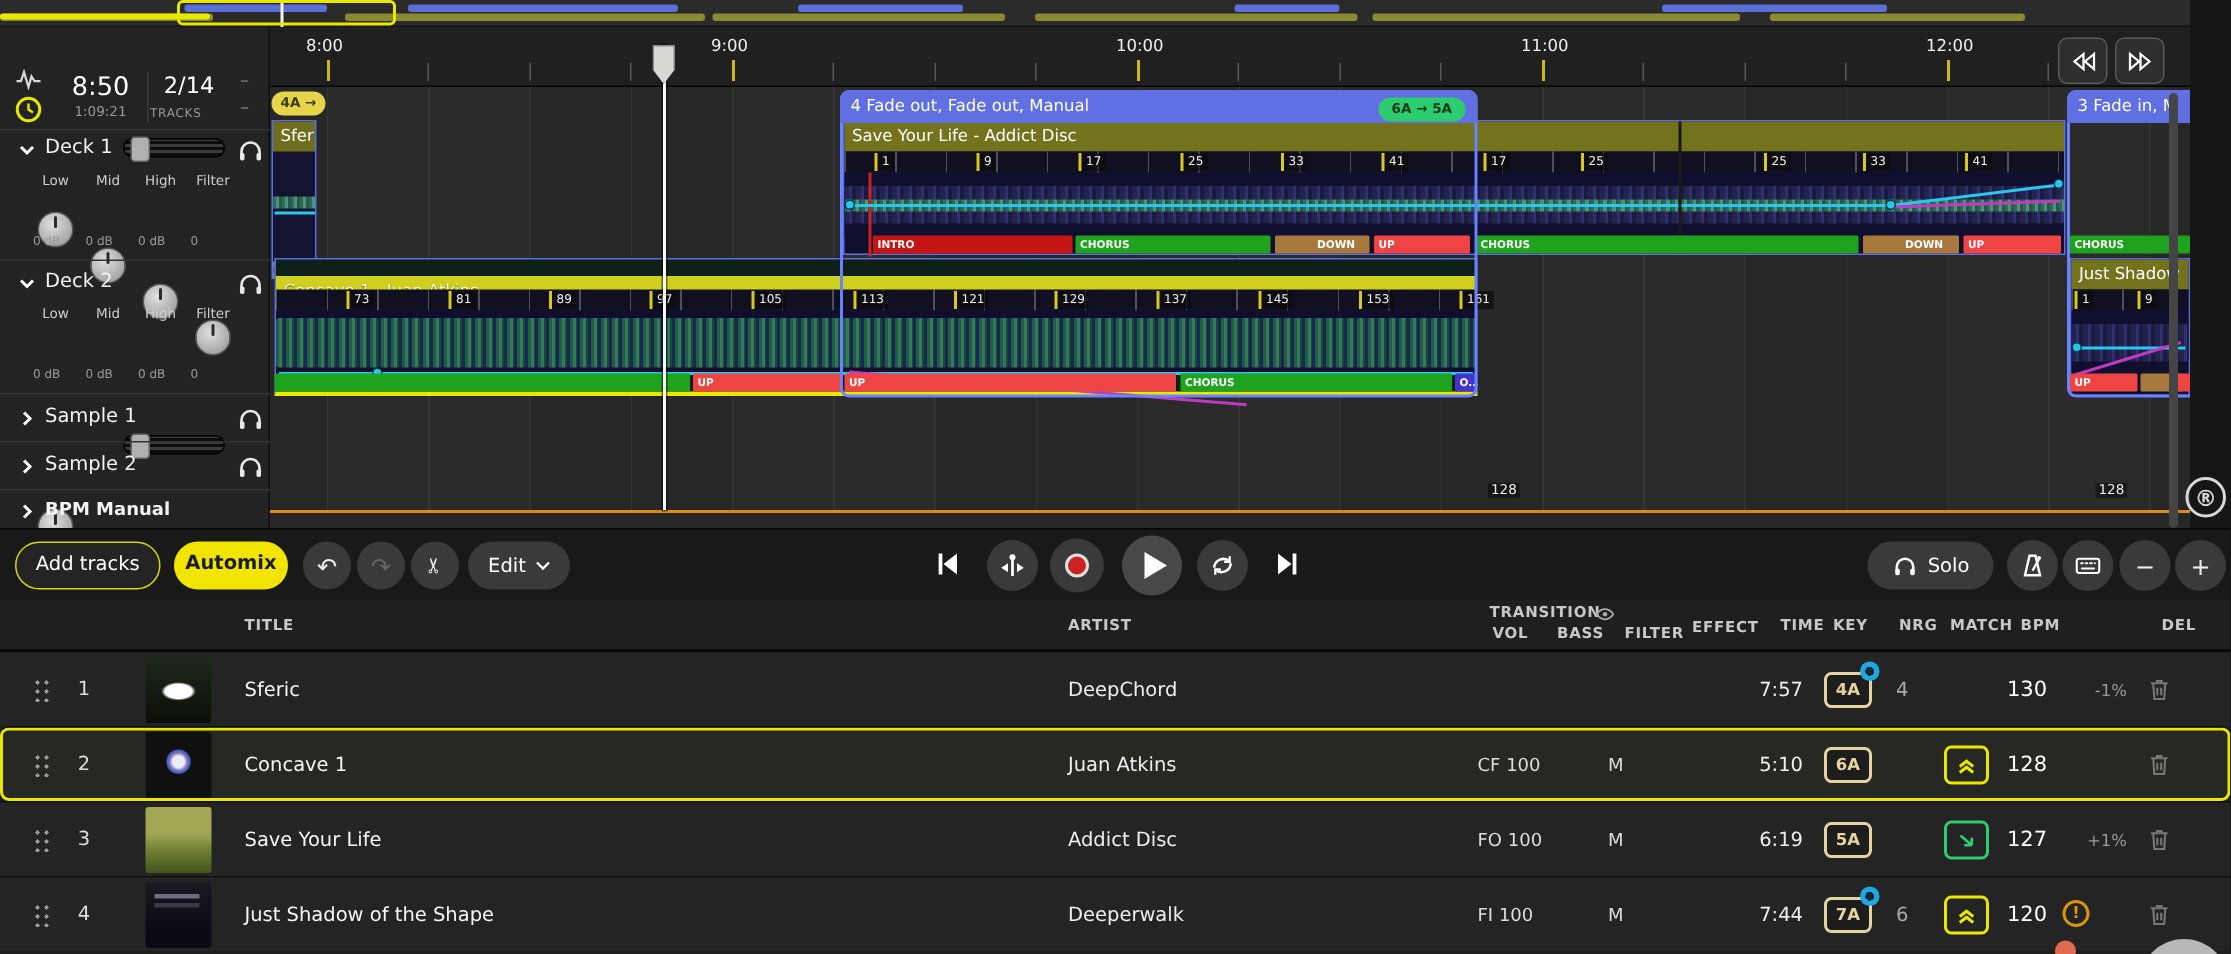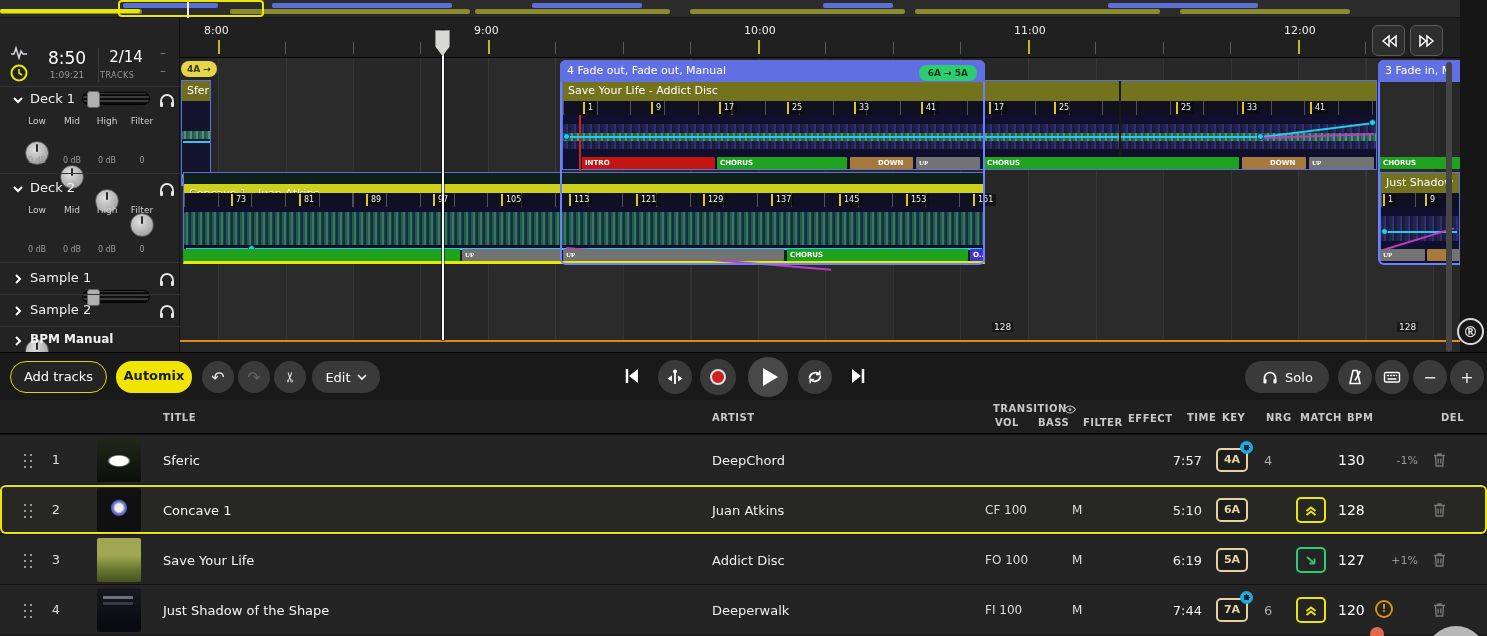--- a/index.html
+++ b/index.html
@@ -17,21 +17,21 @@
   .mm-bar-olive { position:absolute; top:9px; height:5px; background:#8a8a30; border-radius:2px; }
   .mm-sel { position:absolute; top:9px; height:4px; background:#e8e800; border-radius:2px; }
   .mm-viewport { position:absolute; left:118px; top:0; width:146px; height:17px; border:2px solid #e8e800; border-radius:4px; }
   .mm-playhead { position:absolute; left:187px; top:0; width:2px; height:18px; background:#f5f5f5; }
 
   
   #sidebar { left:0; top:18px; width:180px; height:334px; background:#232323; border-right:1px solid #101010; }
   .sb-divider { position:absolute; left:0; width:180px; height:1px; background:#333; }
   .sb-label { font-size:13px; color:#f2f2f2; }
   .knob-label { font-size:9px; color:#cfcfcf; text-align:center; }
-  .knob-value { font-size:8px; color:#9a9a9a; text-align:center; }
+  .knob-value { font-size:8px; color:#9a9a9a; }
   .knob {
     width:24px; height:24px; border-radius:50%;
     background:radial-gradient(circle at 40% 35%, #e0e0e0, #a8a8a8 70%, #7a7a7a);
     border:1px solid #555; position:relative;
   }
   .knob::after { content:""; position:absolute; left:50%; top:2px; width:2px; height:8px; margin-left:-1px; background:#2a2a2a; border-radius:1px; }
   .slider { width:68px; height:13px; background:#0c0c0c; border-radius:7px; position:relative;
     background-image:repeating-linear-gradient(0deg,#0c0c0c 0 2px,#3c3c3c 2px 4px); border:1px solid #000; }
   .slider .thumb { position:absolute; left:4px; top:-2px; width:13px; height:17px; background:#b0b0b0; border-radius:3px; border:1px solid #666; }
   .dash-btn { font-size:12px; color:#808080; line-height:10px; }
@@ -59,21 +59,21 @@
     background:repeating-linear-gradient(90deg,#245a48 0 2px,#35775f 2px 4px,#1c4639 4px 5px,#132c4a 5px 7px); }
   .autoline { position:absolute; height:2px; background:#29c9ee; }
   .autoline-m { position:absolute; height:2px; background:#c23ac2; transform-origin:left center; }
   .autoline-c { position:absolute; height:2px; background:#29c9ee; transform-origin:left center; }
   .node { position:absolute; width:7px; height:7px; border-radius:50%; background:#29c9ee; border:1px solid #083a48; }
   .segrow { position:absolute; height:12px; }
   .seg { position:absolute; top:0; height:12px; font-size:7px; font-weight:bold; line-height:12px; color:#fff; padding-left:3px; overflow:hidden; white-space:nowrap; border-radius:1px; }
   .seg-intro { background:#c41414; }
   .seg-chorus { background:#1fa31f; }
   .seg-down { background:#a8793c;padding-left:28px; }
-  .seg-up { background:#737373;font-family:Liberation Serif, serif; }
+  .seg-up { background:#ef4444; }
   .seg-outro { background:repeating-linear-gradient(45deg,#8a8a96 0 3px,#6a6a76 3px 6px); color:#222; }
   .seg-o { background:#4433cc; }
   .block { position:absolute; border:2px solid #6b82ff; border-radius:6px; }
   .block-header { position:absolute; left:-2px; right:-2px; top:-2px; height:22px; background:#6070e2; border-radius:6px 6px 0 0; font-size:11px; line-height:22px; color:#fff; padding-left:7px; white-space:nowrap; overflow:hidden; }
   .keypill { position:absolute; top:3px; height:16px; background:#2ecc71; color:#0a3a1a; font-size:9px; font-weight:bold; line-height:16px; padding:0 9px; border-radius:9px; }
   .keybadge-tl { position:absolute; background:#e6d44a; color:#3a3a00; font-size:9px; font-weight:bold; line-height:16px; height:16px; padding:0 6px; border-radius:8px; }
   #playhead-line { position:absolute; left:262px; top:12px; width:2px; height:310px; background:#f8f8f8; box-shadow:0 0 0 1px rgba(0,0,0,0.5); }
   #playhead-flag { position:absolute; left:255px; top:12px; width:15px; height:26px; background:#d8d8d4; border:1px solid #888;
     clip-path:polygon(0 0,100% 0,100% 62%,50% 100%,0 62%); }
   .skipbtn { position:absolute; top:7px; width:33px; height:31px; background:#2e2e2e; border:1px solid #5a5a5a; border-radius:6px; display:flex; align-items:center; justify-content:center; }

